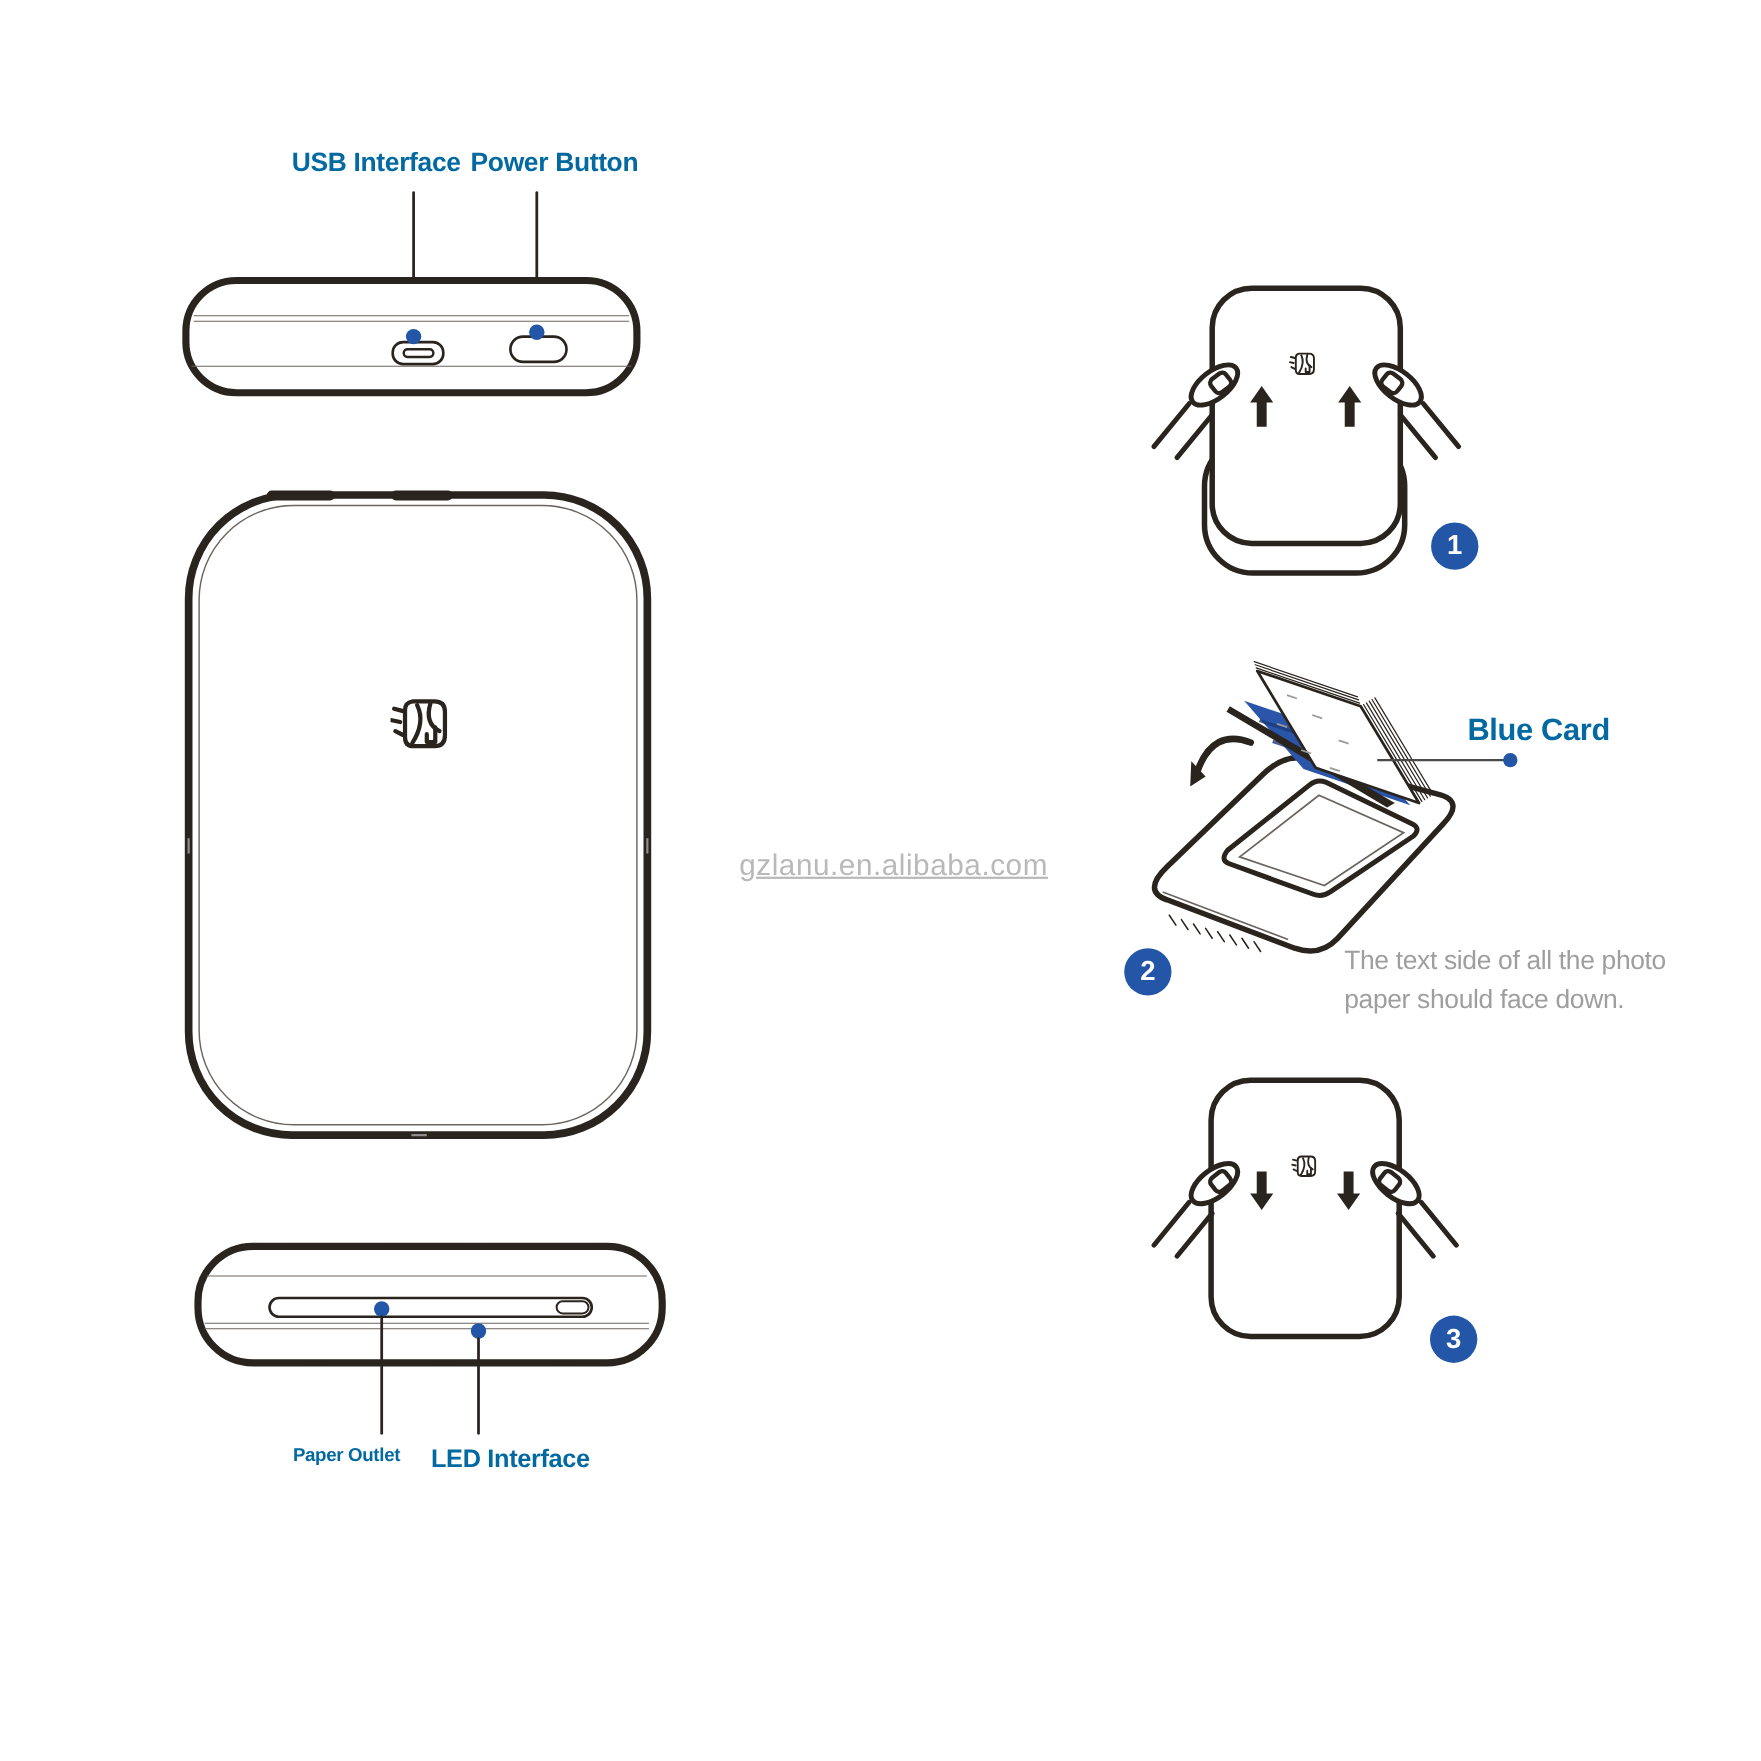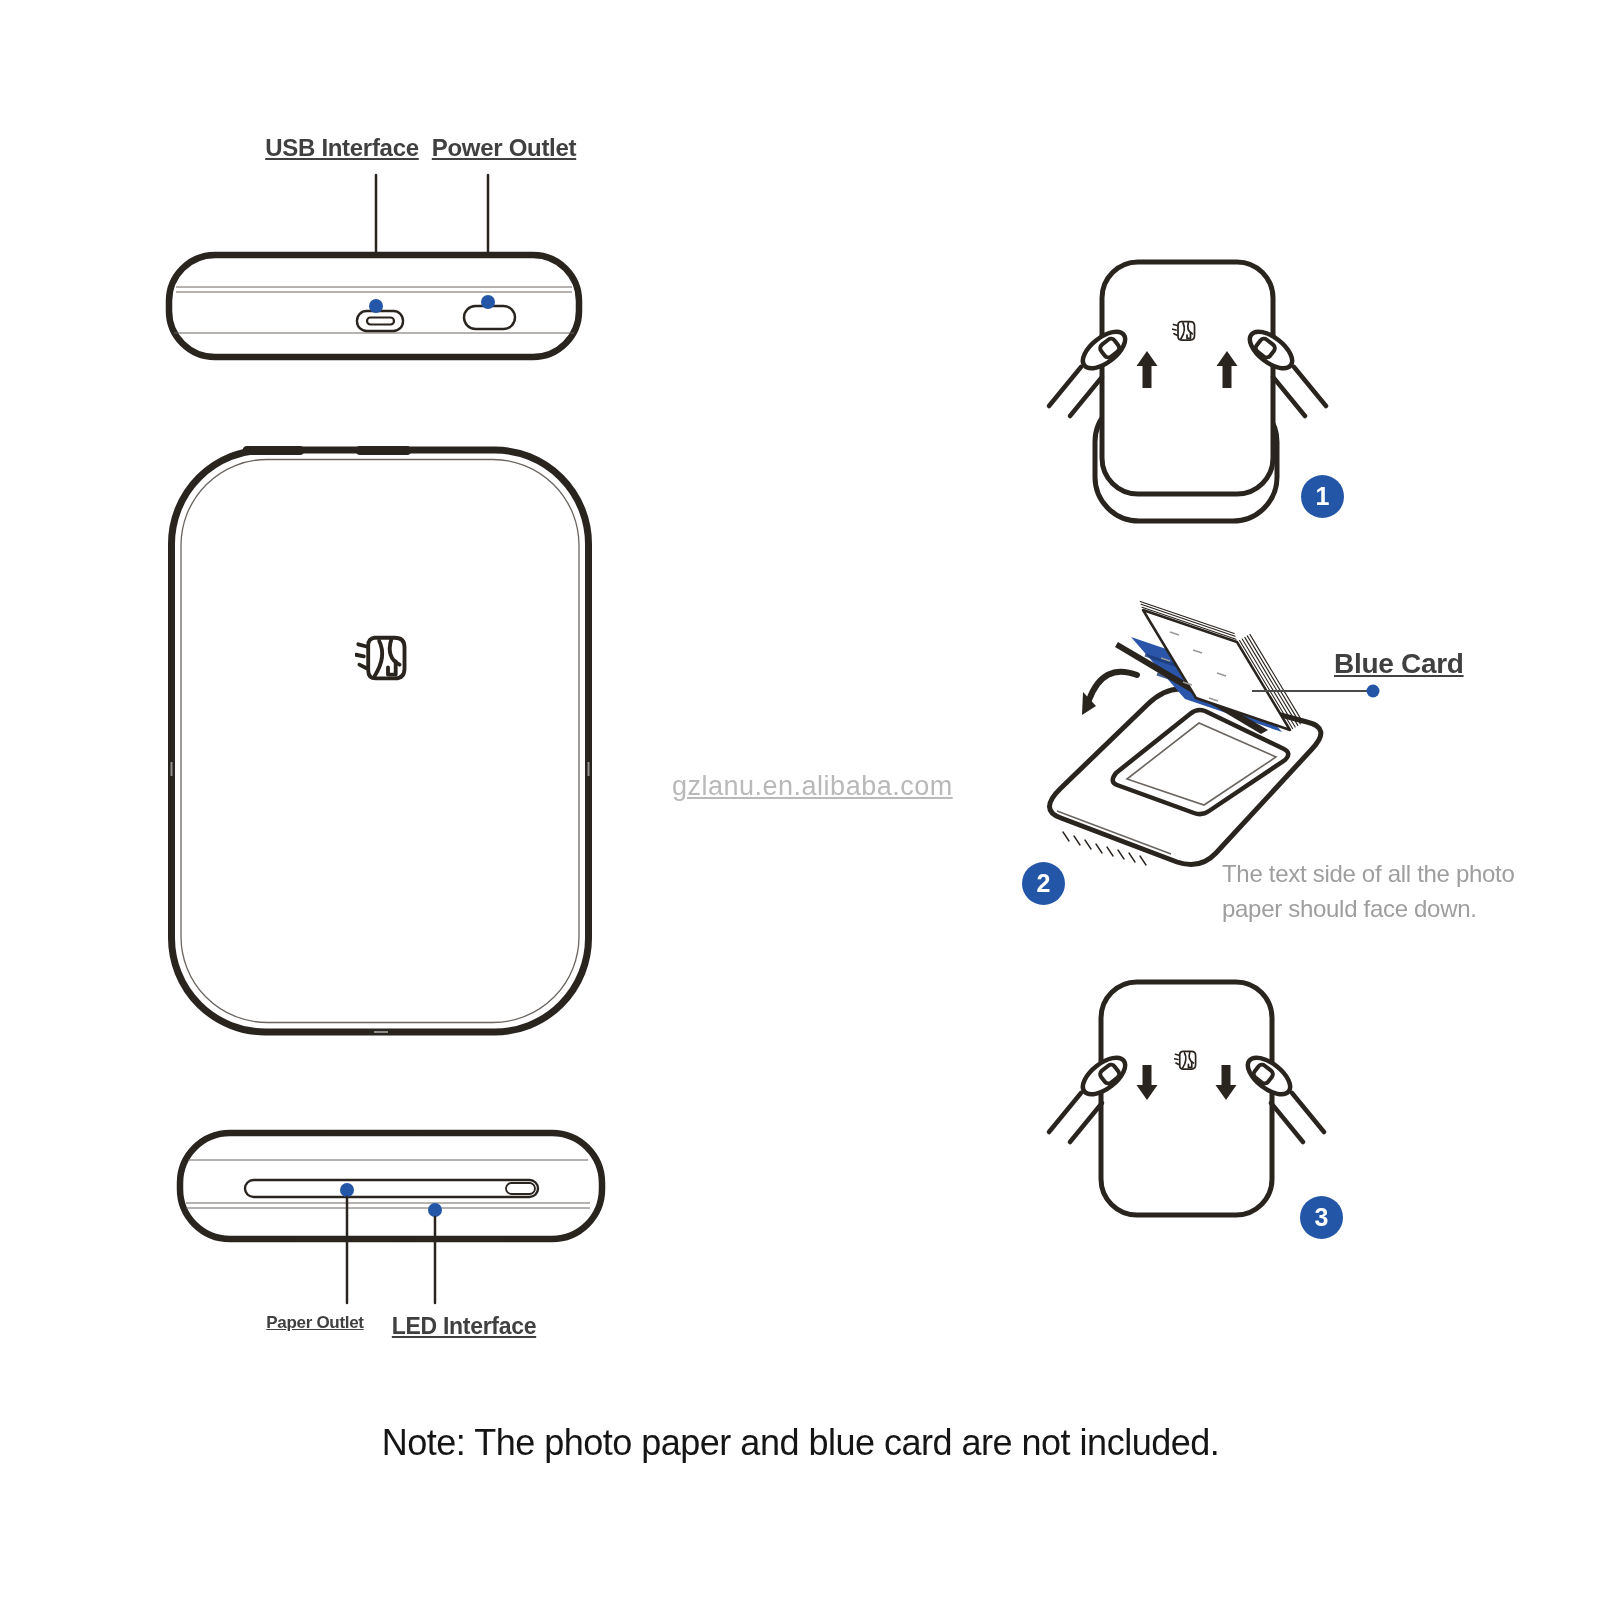--- a/index.html
+++ b/index.html
@@ -6,21 +6,21 @@
   :root{
     --accent:#2456a8;
     --line:#2a241f;
     --gray-text:#9e9e9e;
     --watermark:#b9b9b9;
     --card-blue:#2a55a9;
   }
   #canvas{position:relative;width:1601px;height:1601px;background:#fff;overflow:hidden;
           font-family:"Liberation Sans", sans-serif;}
   .abs{position:absolute;}
-  .label{font-weight:600;color:#404040;text-align:center;letter-spacing:-0.3px;white-space:nowrap;text-decoration:underline;}
+  .label{font-weight:600;color:#0369a1;text-align:center;letter-spacing:-0.3px;white-space:nowrap;}
   .title{font-weight:700;color:#111;letter-spacing:-2px;white-space:nowrap;}
   .note{font-weight:400;color:#151515;letter-spacing:-0.5px;text-align:center;white-space:nowrap;}
   .watermark{color:var(--watermark);letter-spacing:0.5px;white-space:nowrap;text-decoration:underline;}
   .caption{color:var(--gray-text);letter-spacing:-0.3px;white-space:nowrap;}
   .badge{width:43px;height:43px;border-radius:50%;background:var(--accent);color:#fff;
          display:flex;align-items:center;justify-content:center;font-size:25px;font-weight:600;}
   
   .ln{stroke:var(--line);fill:none;stroke-linecap:round;stroke-linejoin:round;}
   .lnf{stroke:var(--line);fill:#fff;stroke-linecap:round;stroke-linejoin:round;}
   .fillink{fill:var(--line);stroke:none;}
@@ -44,21 +44,21 @@
           <path d="M36,14 H72 Q90,14 90,31 V70 Q90,88 73,88 H38 Q24,88 24,73 V28 Q24,16 36,14 Z"></path>
           <path d="M44,20 Q58,48 36,83"></path>
           <path d="M66,17 Q56,50 81,63"></path>
           <path d="M60,68 V81 H74 M74,57 V81"></path>
         </g>
       </symbol>
     </defs>
   </svg>
 
   <div class="abs label" style="left:262px;top:134px;width:160px;font-size:24px">USB Interface</div>
-  <div class="abs label" style="left:424px;top:134px;width:160px;font-size:24px">Power Outlet</div>
+  <div class="abs label" style="left:424px;top:134px;width:160px;font-size:24px">Power Button</div>
 
   <svg class="abs" style="left:166px;top:165px" width="416" height="200" viewBox="0 0 416 200">
     <line x1="210" y1="10" x2="210" y2="140" class="ln" stroke-width="2.5"></line>
     <line x1="322" y1="10" x2="322" y2="136" class="ln" stroke-width="2.5"></line>
     <rect x="3" y="90" width="410" height="102" rx="46" class="lnf" stroke-width="6.5"></rect>
     <path d="M10,122 H406 M10,127 H406" class="thin" stroke-width="1"></path>
     <path d="M8,168 H408" class="thin" stroke-width="1"></path>
     <rect x="191" y="146" width="46" height="20" rx="9.5" class="ln" stroke-width="2.4"></rect>
     <rect x="201" y="152.5" width="27" height="7" rx="3.5" class="ln" stroke-width="2.2"></rect>
     <rect x="298" y="141" width="51" height="23" rx="11.5" class="ln" stroke-width="2.4"></rect>
@@ -174,15 +174,14 @@
       <path d="M51,153 L19,192 M72,163 L40,202" class="ln" stroke-width="4.5"></path>
     </g>
     <g>
       <ellipse cx="239" cy="136" rx="25" ry="12.5" transform="rotate(38 239 136)" class="lnf" stroke-width="4.5"></ellipse>
       <rect x="225" y="127" width="17" height="15" rx="4.5" transform="rotate(38 234 134)" class="lnf" stroke-width="4"></rect>
       <path d="M262,153 L294,192 M241,163 L273,202" class="ln" stroke-width="4.5"></path>
     </g>
   </svg>
   <div class="abs badge" style="left:1300px;top:1196px">3</div>
 
-  <div class="abs note" style="left:0;right:0;top:1422px;font-size:36px">Note: The photo paper and blue card are not included.</div>
 
 </div>
 
 </body></html>

